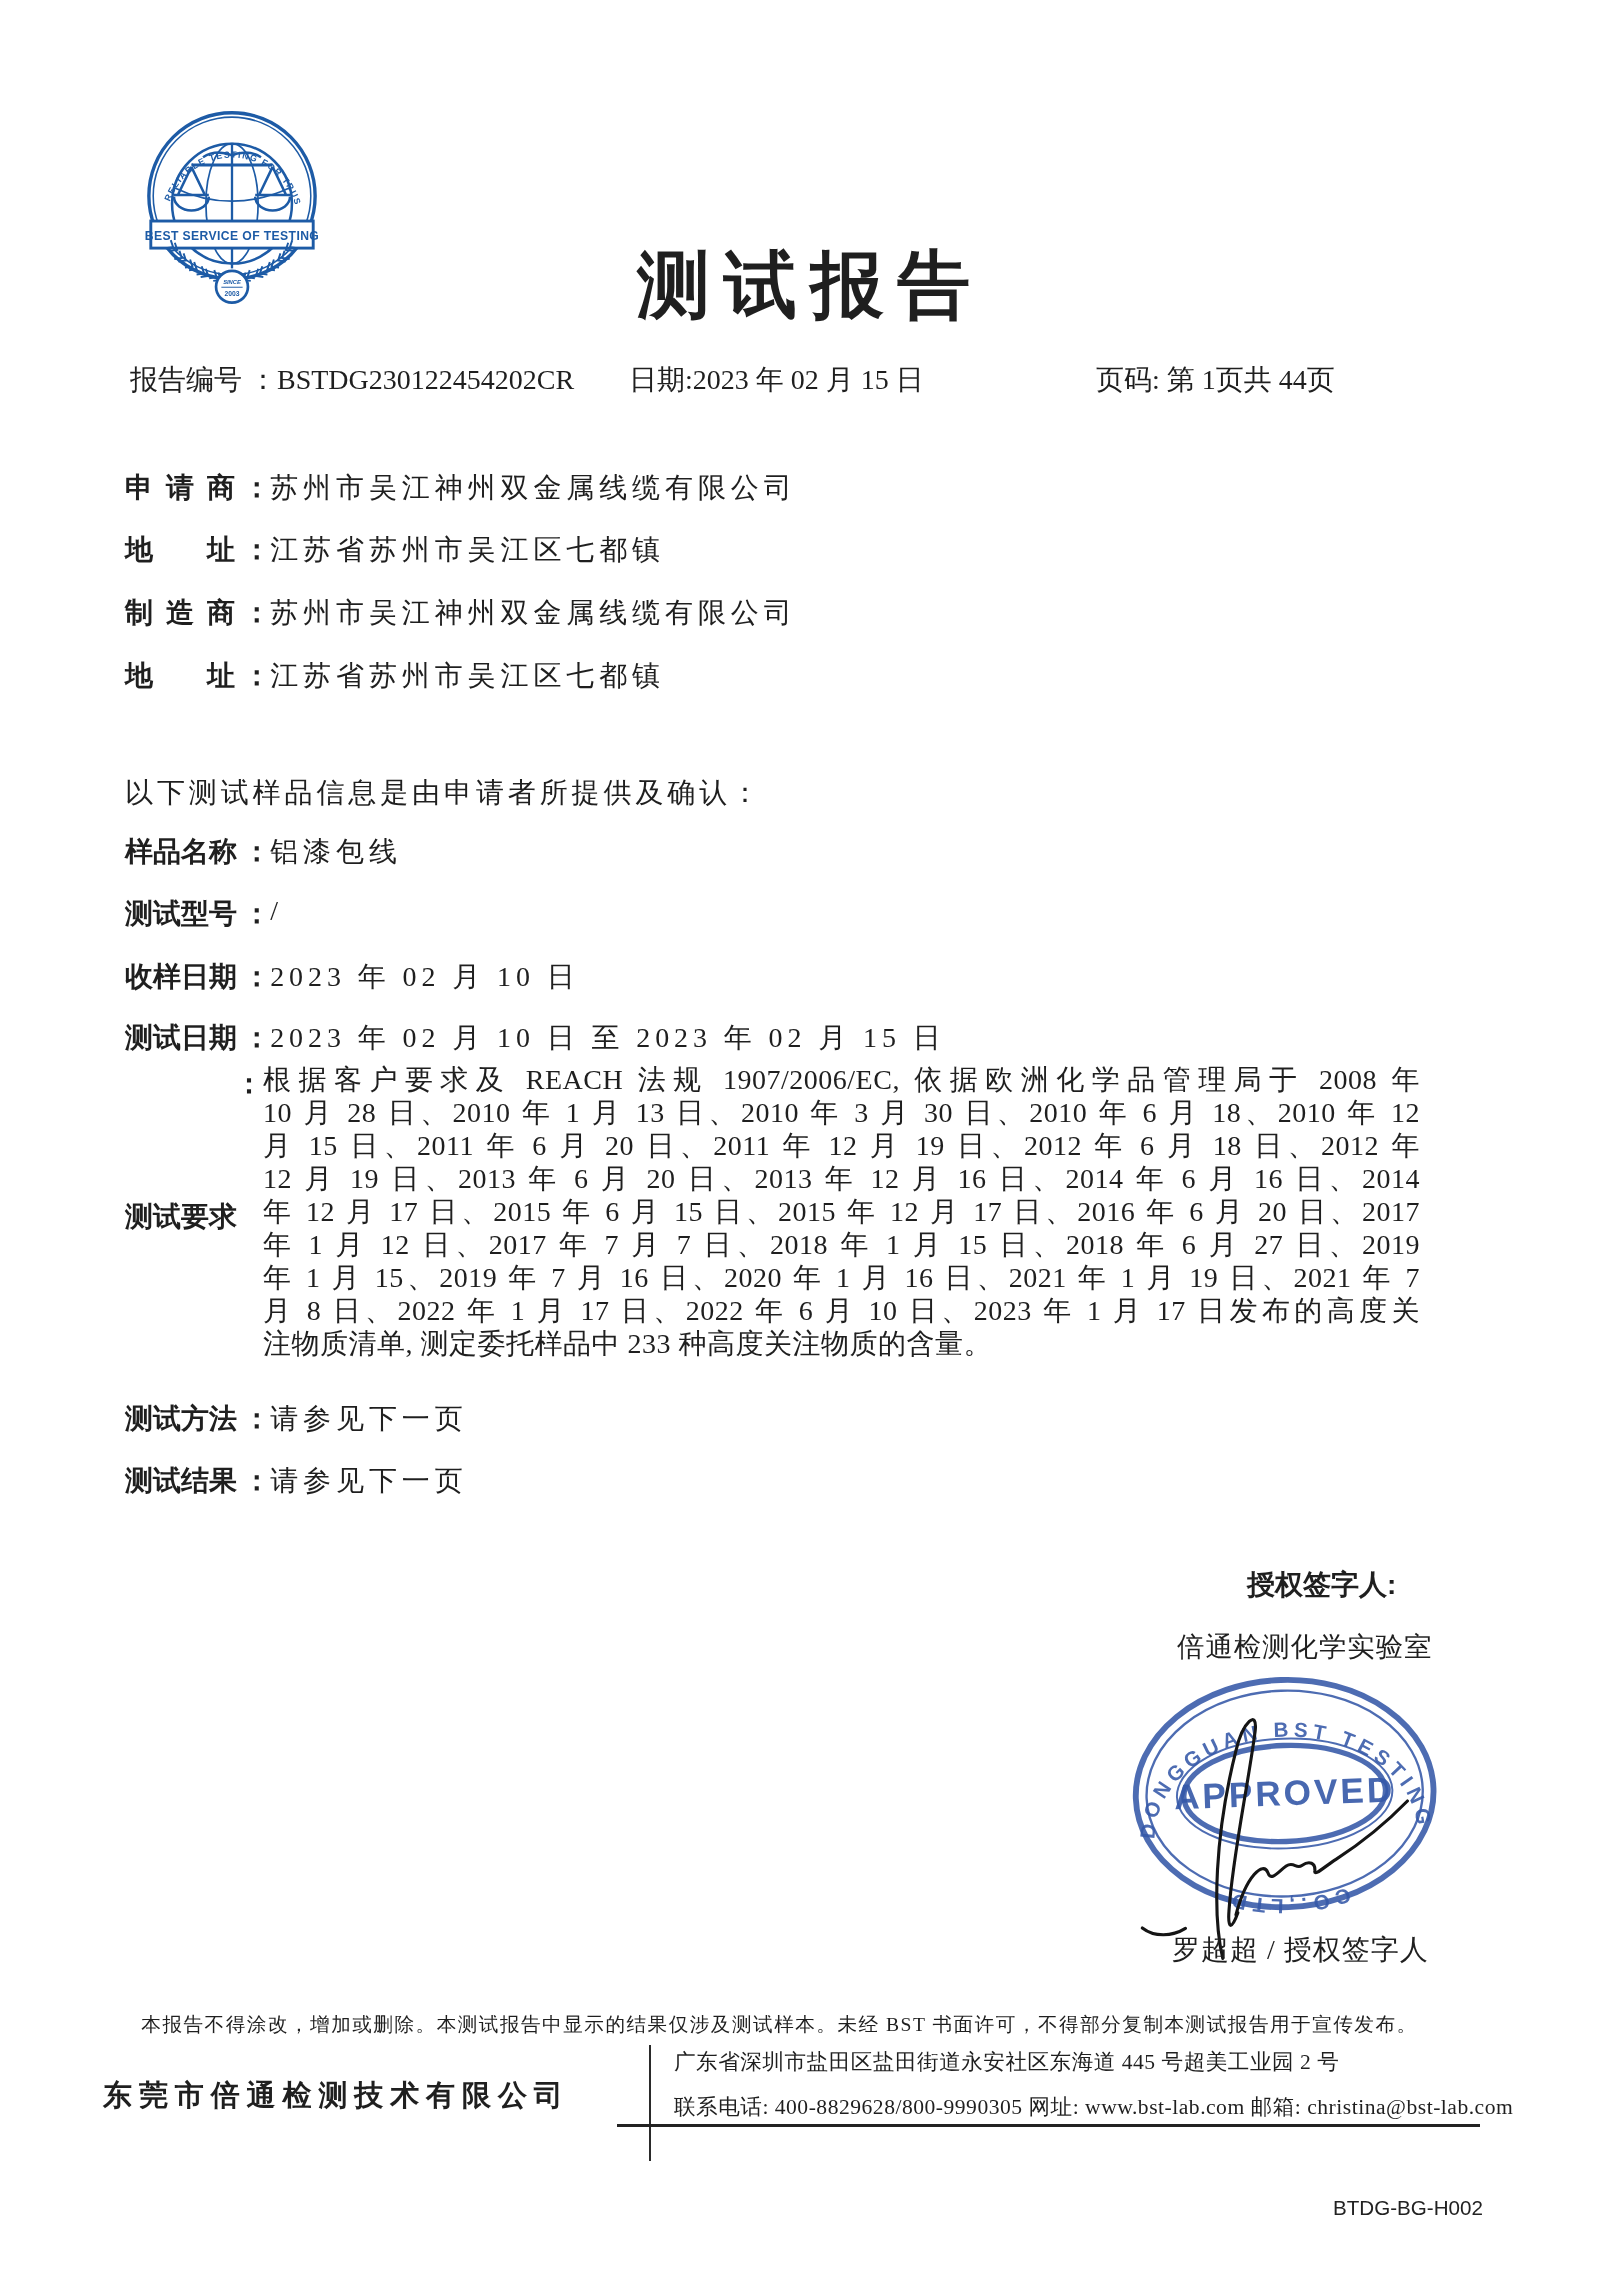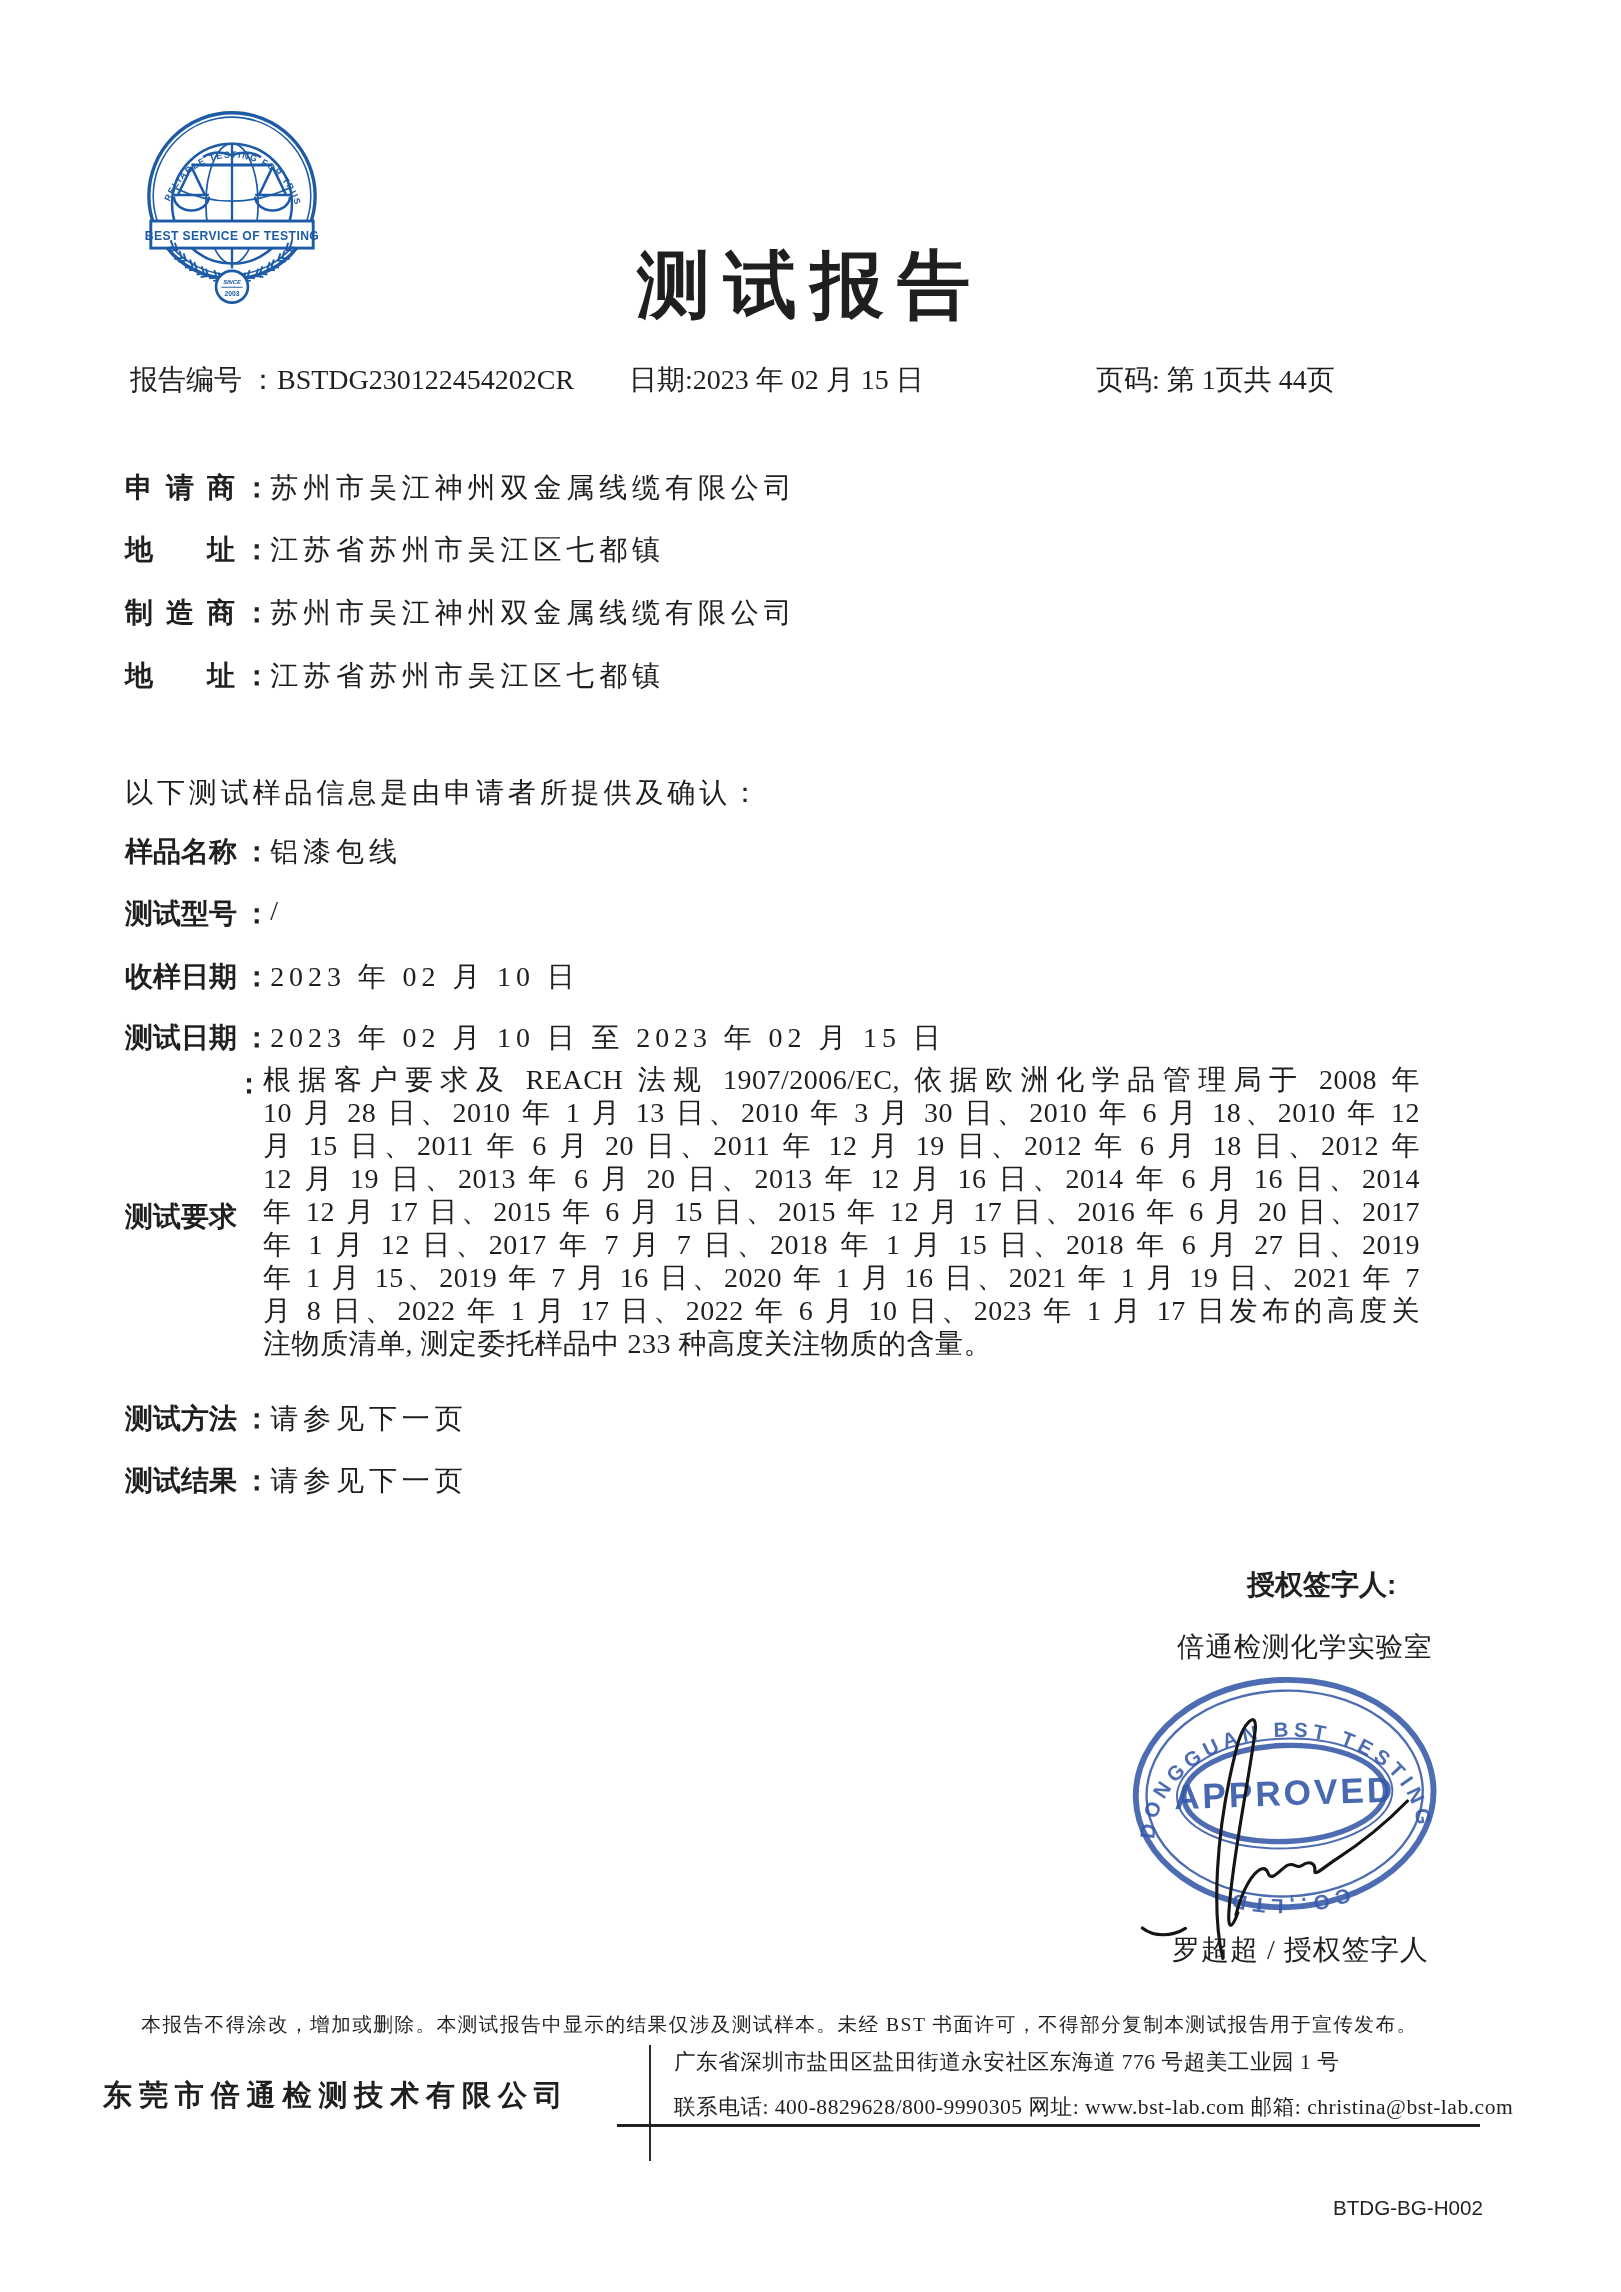--- a/index.html
+++ b/index.html
@@ -183,19 +183,19 @@
         <path d="M 22,262 C 34,272 52,272 66,264"></path>
       </g>
     </svg>
   </div>
 
   <div class="abs signer">罗超超 / 授权签字人</div>
 
   <div class="abs disclaimer">本报告不得涂改，增加或删除。本测试报告中显示的结果仅涉及测试样本。未经 BST 书面许可，不得部分复制本测试报告用于宣传发布。</div>
   <div class="abs f-company">东莞市倍通检测技术有限公司</div>
   <div class="abs f-vline"></div>
-  <div class="abs f-addr">广东省深圳市盐田区盐田街道永安社区东海道 776 号超美工业园 1 号</div>
+  <div class="abs f-addr">广东省深圳市盐田区盐田街道永安社区东海道 445 号超美工业园 2 号</div>
   <div class="abs f-contact">联系电话: 400-8829628/800-9990305 网址: www.bst-lab.com 邮箱: christina@bst-lab.com</div>
   <div class="abs f-hline"></div>
   <div class="abs form-code">BTDG-BG-H002</div>
 
 </div>
 
 
 </body></html>

